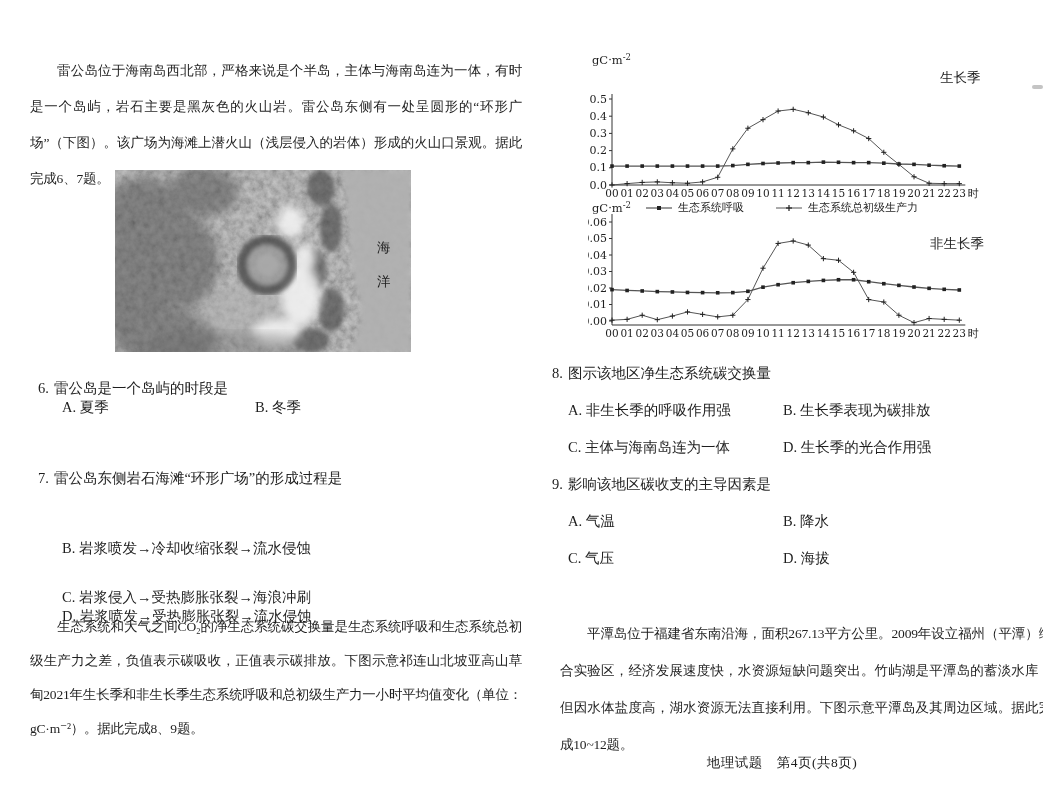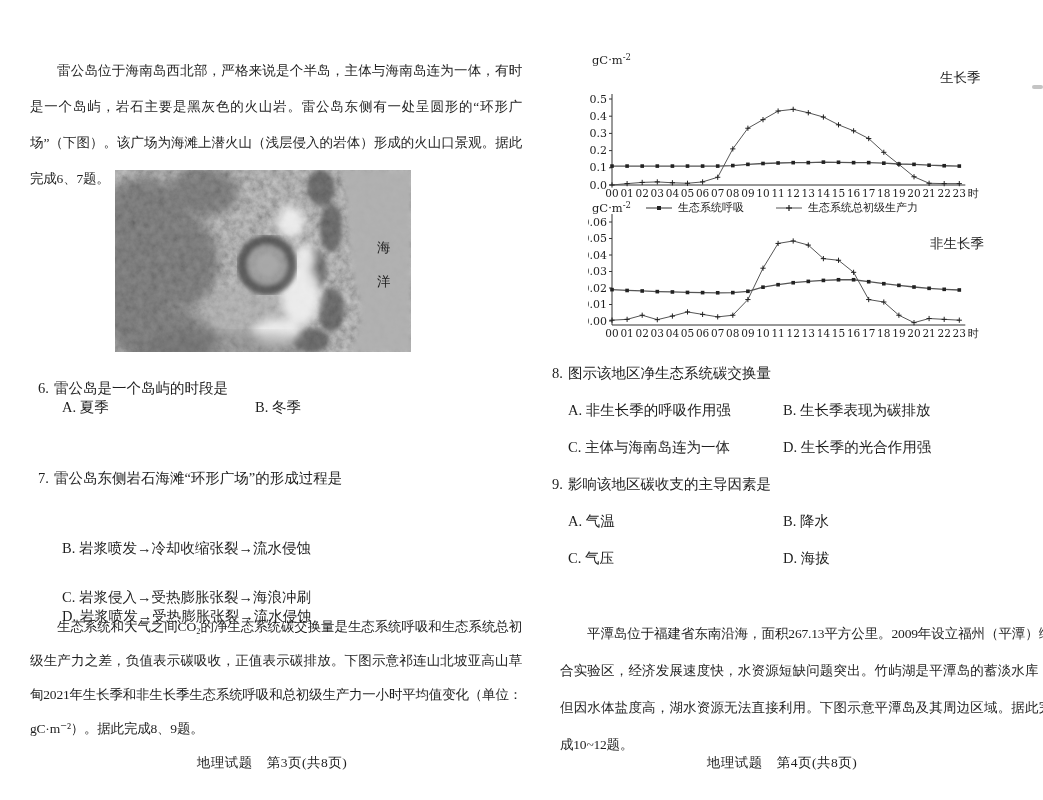--- a/index.html
+++ b/index.html
@@ -100,21 +100,20 @@
 
   <div class="stem abs" style="left:38px;top:469px">
     <span class="qnum">7.</span><span>雷公岛东侧岩石海滩“环形广场”的形成过程是</span>
   </div>
   <div class="optone abs" style="left:62px;top:539px">B. 岩浆喷发→冷却收缩张裂→流水侵蚀</div>
   <div class="optone abs" style="left:62px;top:588px">C. 岩浆侵入→受热膨胀张裂→海浪冲刷</div>
   <div class="optone abs" style="left:62px;top:607px">D. 岩浆喷发→受热膨胀张裂→流水侵蚀</div>
 
   <p class="para abs" style="left:30px;top:610px;margin:0;line-height:34px">生态系统和大气之间CO₂的净生态系统碳交换量是生态系统呼吸和生态系统总初级生产力之差，负值表示碳吸收，正值表示碳排放。下图示意祁连山北坡亚高山草甸2021年生长季和非生长季生态系统呼吸和总初级生产力一小时平均值变化（单位：gC·m⁻²）。据此完成8、9题。</p>
 
-  <div class="footer abs" style="left:30px;top:754px">地理试题　第3页(共8页)</div>
 </div>
 
 <div class="abs" style="left:521px;top:0;width:522px;height:800px">
 
   <svg id="chart0" class="abs" style="left:67px;top:50px" width="450" height="152" viewBox="0 0 450 152">
       <line x1="24" y1="44" x2="24" y2="135" stroke="#333" stroke-width="1"></line>
       <line x1="24" y1="135" x2="377.3" y2="135" stroke="#333" stroke-width="1"></line>
       <text x="4" y="14" font-size="11.5">gC·m<tspan dy="-4" font-size="8.5">-2</tspan></text>
       <line x1="21" y1="135" x2="24" y2="135" stroke="#333" stroke-width="1"></line>
       <text x="19" y="138.5" text-anchor="end" font-size="11">0.0</text>

